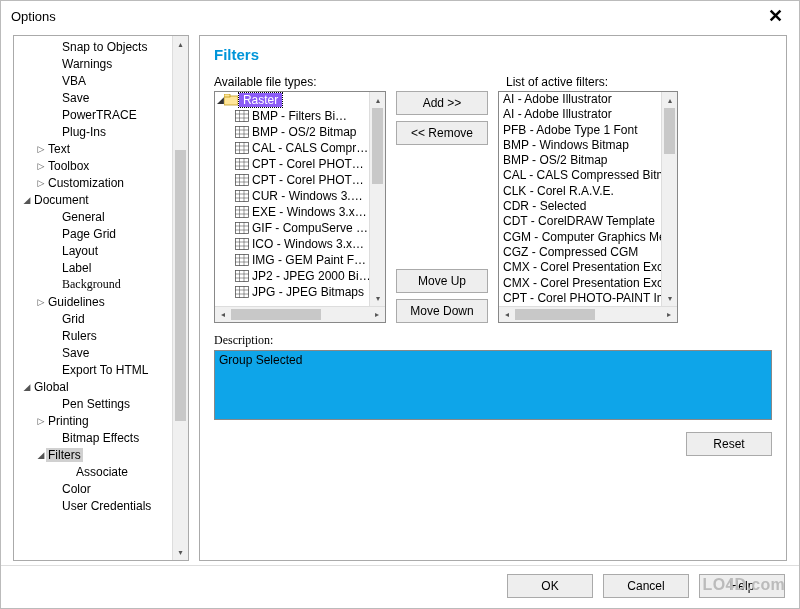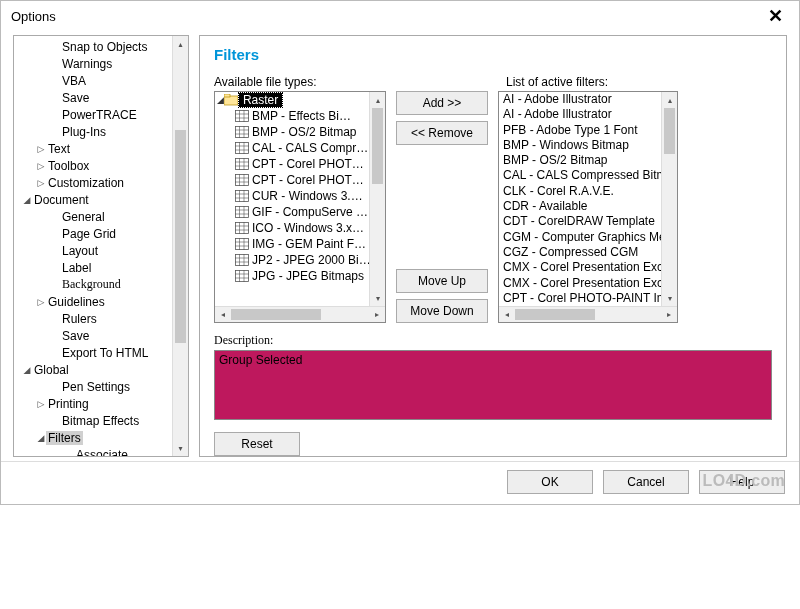--- a/index.html
+++ b/index.html
@@ -5,21 +5,21 @@
   * { box-sizing: border-box; margin: 0; padding: 0; }
   body {
     font-family: "Segoe UI", Tahoma, sans-serif;
     font-size: 12px;
     background: #fff;
     width: 800px;
     height: 609px;
     overflow: hidden;
     position: relative;
   }
-  .dialog { border: 1px solid #bbb; width: 800px; height: 505px; display: flex; flex-direction: column; }
+  .dialog { border: 1px solid #bbb; width: 800px; height: 609px; display: flex; flex-direction: column; }
   .titlebar {
     display: flex; justify-content: space-between; align-items: center;
     padding: 6px 10px 2px 10px;
   }
   .titlebar .title { font-size: 13px; }
   .close-btn { font-size: 18px; font-weight: bold; cursor: pointer; padding: 0 6px; line-height: 1; }
   .body {
     flex: 1; display: flex; gap: 10px; padding: 8px 12px 4px 12px; overflow: hidden;
     border-bottom: 1px solid #ddd;
   }
@@ -65,21 +65,21 @@
   .avail-box { width: 172px; }
   .active-box { width: 180px; }
   .list-body { flex: 1; overflow: hidden; position: relative; }
   .file-row {
     display: flex; align-items: center; height: 16px; font-size: 12px;
     padding-left: 2px; white-space: nowrap;
   }
   .raster-row { padding-left: 2px; }
   .raster-folder { width: 14px; height: 12px; display:inline-block; }
   .raster-label {
-    background: #000000; color: #fff; padding: 0 4px; margin-left: 1px;
+    background: #8b5cf6; color: #fff; padding: 0 4px; margin-left: 1px;
     outline: 1px dotted #000;
   }
   .grid-icon {
     width: 14px; height: 12px; margin-right: 3px; margin-left: 18px;
     display: inline-flex; align-items: center; justify-content: center;
   }
   .grid-icon svg { width: 14px; height: 12px; }
   .file-txt { overflow: hidden; text-overflow: ellipsis; }
   .active-row { height: 15.3px; padding-left: 4px; font-size: 12px; white-space: nowrap; overflow: hidden; }
   .hscroll {
@@ -97,23 +97,23 @@
   .btns-col { width: 92px; display: flex; flex-direction: column; gap: 6px; margin-top: 0; }
   .btns-col .spacer { flex: 1; }
   .winbtn {
     border: 1px solid #aaa; background: #eee; height: 24px; font-size: 12px;
     cursor: pointer; font-family: inherit;
   }
   .desc-area { margin-top: 10px; }
   .desc-label { font-size: 12px; margin-bottom: 2px; font-family: Liberation Serif, serif; }
   .desc-box {
     border: 1px solid #888; height: 70px; padding: 2px 4px; font-size: 12px;
-    background: #be185d;
-  }
-  .reset-row { display: flex; margin-top: 12px; }
+    background: #0ea5e9;
+  }
+  .reset-row { display: flex; justify-content: flex-end; margin-top: 12px; }
   .reset-btn { width: 86px; }
   .footer {
     display: flex; justify-content: flex-end; gap: 10px; padding: 8px 14px 10px 0;
     position: relative;
   }
   .footer .winbtn { width: 86px; }
   .watermark {
     position: absolute; right: 14px; top: 10px; color: #bbb; font-size: 16px;
     font-weight: 600; pointer-events: none; letter-spacing: 0.3px;
   }
@@ -187,20 +187,24 @@
             <span class="tree-exp empty">▷</span>
             <span class="tree-label">Label</span>
           </div>
           <div class="tree-item" style="padding-left: 36px; font-family: Liberation Serif, serif;">
             <span class="tree-exp empty">▷</span>
             <span class="tree-label">Background</span>
           </div>
           <div class="tree-item" style="padding-left: 22px;">
             <span class="tree-exp">▷</span>
             <span class="tree-label">Guidelines</span>
+          </div>
+          <div class="tree-item" style="padding-left: 36px;">
+            <span class="tree-exp empty">▷</span>
+            <span class="tree-label">Grid</span>
           </div>
           <div class="tree-item" style="padding-left: 36px;">
             <span class="tree-exp empty">▷</span>
             <span class="tree-label">Rulers</span>
           </div>
           <div class="tree-item" style="padding-left: 36px;">
             <span class="tree-exp empty">▷</span>
             <span class="tree-label">Save</span>
           </div>
           <div class="tree-item" style="padding-left: 36px;">
@@ -275,21 +279,21 @@
           <div class="file-row">
                 <span class="grid-icon">
                   <svg viewBox="0 0 14 12">
                     <rect x="0.5" y="0.5" width="13" height="11" fill="#fff" stroke="#555" stroke-width="0.8"></rect>
                     <line x1="0" y1="4" x2="14" y2="4" stroke="#555" stroke-width="0.6"></line>
                     <line x1="0" y1="8" x2="14" y2="8" stroke="#555" stroke-width="0.6"></line>
                     <line x1="4.5" y1="0" x2="4.5" y2="12" stroke="#555" stroke-width="0.6"></line>
                     <line x1="9" y1="0" x2="9" y2="12" stroke="#555" stroke-width="0.6"></line>
                   </svg>
                 </span>
-                <span class="file-txt">BMP - Effects Bi…</span>
+                <span class="file-txt">BMP - Filters Bi…</span>
               </div>
               <div class="file-row">
                 <span class="grid-icon">
                   <svg viewBox="0 0 14 12">
                     <rect x="0.5" y="0.5" width="13" height="11" fill="#fff" stroke="#555" stroke-width="0.8"></rect>
                     <line x1="0" y1="4" x2="14" y2="4" stroke="#555" stroke-width="0.6"></line>
                     <line x1="0" y1="8" x2="14" y2="8" stroke="#555" stroke-width="0.6"></line>
                     <line x1="4.5" y1="0" x2="4.5" y2="12" stroke="#555" stroke-width="0.6"></line>
                     <line x1="9" y1="0" x2="9" y2="12" stroke="#555" stroke-width="0.6"></line>
                   </svg>
@@ -336,20 +340,32 @@
                 <span class="grid-icon">
                   <svg viewBox="0 0 14 12">
                     <rect x="0.5" y="0.5" width="13" height="11" fill="#fff" stroke="#555" stroke-width="0.8"></rect>
                     <line x1="0" y1="4" x2="14" y2="4" stroke="#555" stroke-width="0.6"></line>
                     <line x1="0" y1="8" x2="14" y2="8" stroke="#555" stroke-width="0.6"></line>
                     <line x1="4.5" y1="0" x2="4.5" y2="12" stroke="#555" stroke-width="0.6"></line>
                     <line x1="9" y1="0" x2="9" y2="12" stroke="#555" stroke-width="0.6"></line>
                   </svg>
                 </span>
                 <span class="file-txt">CUR - Windows 3.…</span>
+              </div>
+              <div class="file-row">
+                <span class="grid-icon">
+                  <svg viewBox="0 0 14 12">
+                    <rect x="0.5" y="0.5" width="13" height="11" fill="#fff" stroke="#555" stroke-width="0.8"></rect>
+                    <line x1="0" y1="4" x2="14" y2="4" stroke="#555" stroke-width="0.6"></line>
+                    <line x1="0" y1="8" x2="14" y2="8" stroke="#555" stroke-width="0.6"></line>
+                    <line x1="4.5" y1="0" x2="4.5" y2="12" stroke="#555" stroke-width="0.6"></line>
+                    <line x1="9" y1="0" x2="9" y2="12" stroke="#555" stroke-width="0.6"></line>
+                  </svg>
+                </span>
+                <span class="file-txt">EXE - Windows 3.x…</span>
               </div>
               <div class="file-row">
                 <span class="grid-icon">
                   <svg viewBox="0 0 14 12">
                     <rect x="0.5" y="0.5" width="13" height="11" fill="#fff" stroke="#555" stroke-width="0.8"></rect>
                     <line x1="0" y1="4" x2="14" y2="4" stroke="#555" stroke-width="0.6"></line>
                     <line x1="0" y1="8" x2="14" y2="8" stroke="#555" stroke-width="0.6"></line>
                     <line x1="4.5" y1="0" x2="4.5" y2="12" stroke="#555" stroke-width="0.6"></line>
                     <line x1="9" y1="0" x2="9" y2="12" stroke="#555" stroke-width="0.6"></line>
                   </svg>
@@ -431,21 +447,21 @@
 
         <div class="listbox active-box">
           <div class="list-body" id="active-body">
               <div class="active-row">AI - Adobe Illustrator</div>
               <div class="active-row">AI - Adobe Illustrator</div>
               <div class="active-row">PFB - Adobe Type 1 Font</div>
               <div class="active-row">BMP - Windows Bitmap</div>
               <div class="active-row">BMP - OS/2 Bitmap</div>
               <div class="active-row">CAL - CALS Compressed Bitmap</div>
               <div class="active-row">CLK - Corel R.A.V.E.</div>
-              <div class="active-row">CDR - Available</div>
+              <div class="active-row">CDR - Selected</div>
               <div class="active-row">CDT - CorelDRAW Template</div>
               <div class="active-row">CGM - Computer Graphics Meta</div>
               <div class="active-row">CGZ - Compressed CGM</div>
               <div class="active-row">CMX - Corel Presentation Excha</div>
               <div class="active-row">CMX - Corel Presentation Excha</div>
               <div class="active-row">CPT - Corel PHOTO-PAINT Imag</div>
             </div>
           <div class="vscroll">
             <div class="sb-arrow">▴</div>
             <div class="sb-track">

